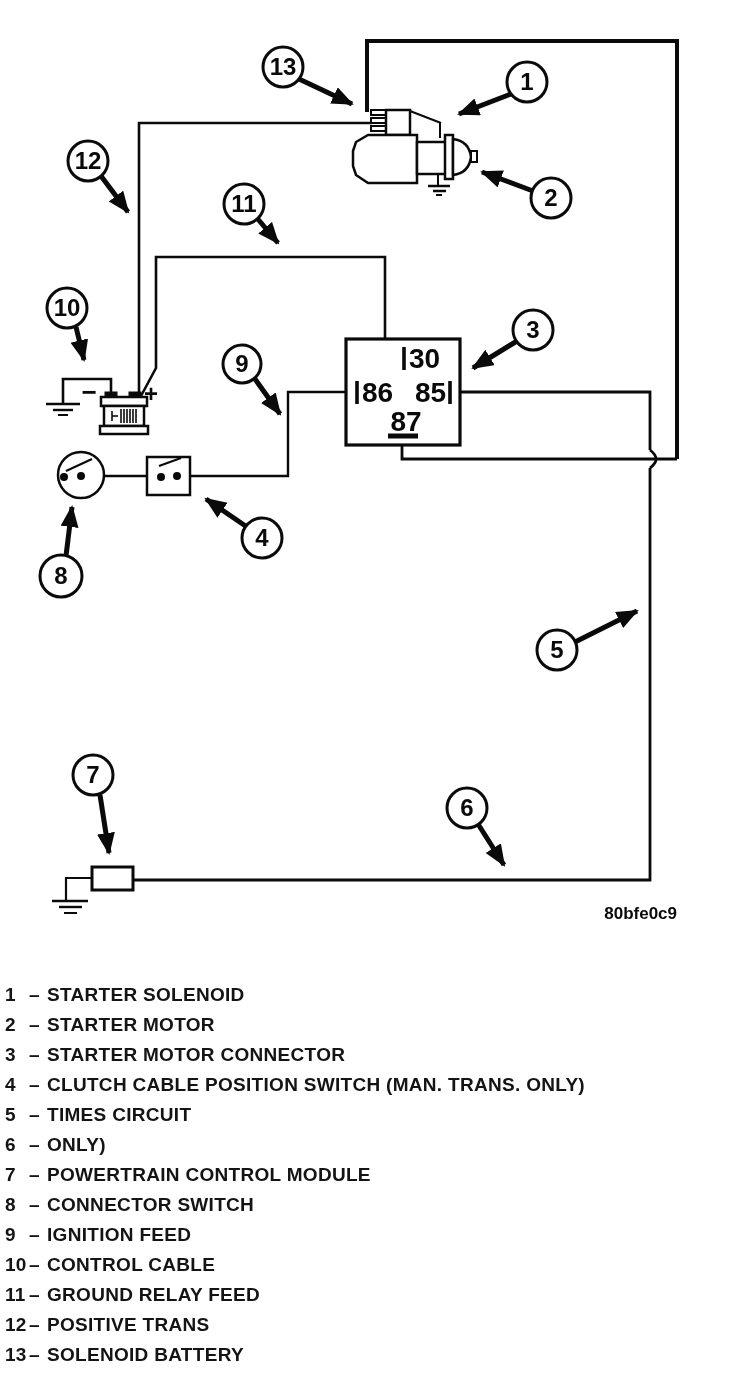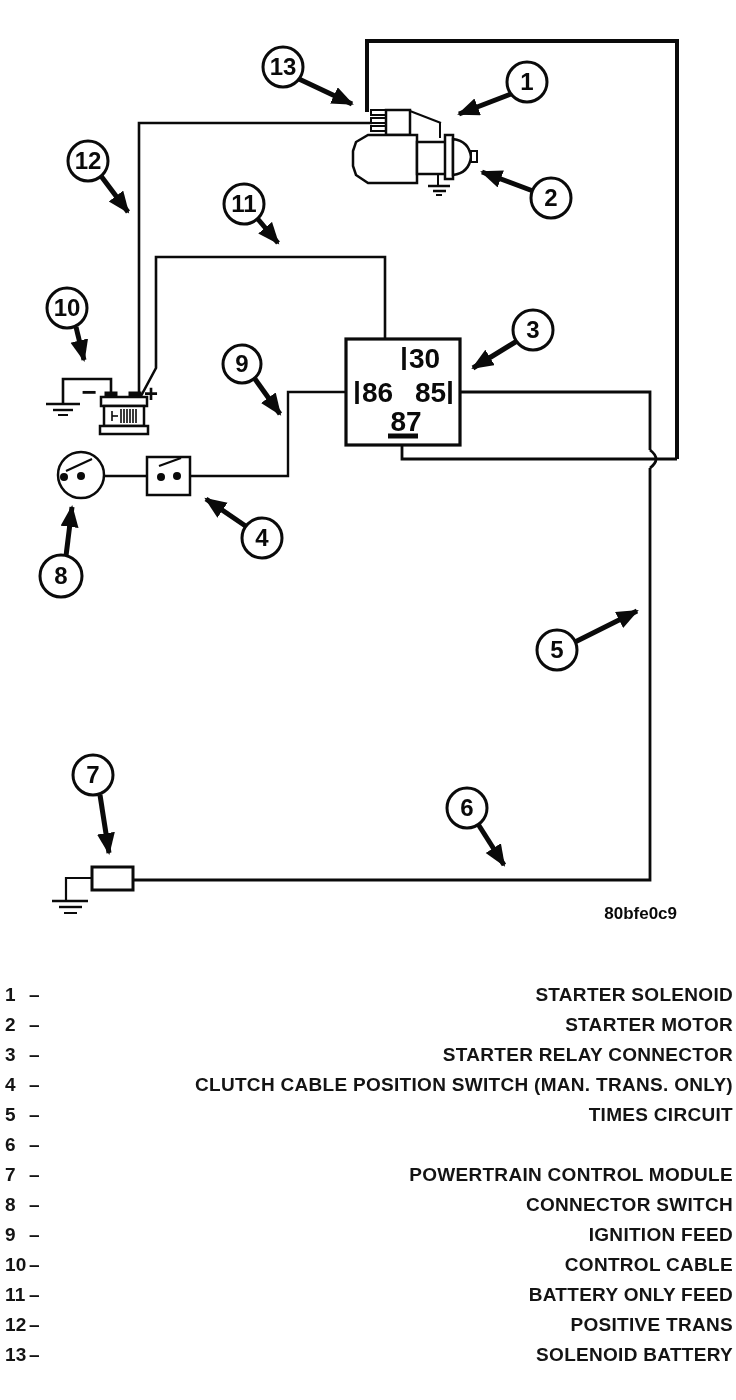--- a/index.html
+++ b/index.html
@@ -9,21 +9,21 @@
   svg text{font-family:"Liberation Sans",sans-serif;fill:#0a0a0a;}
   .pin-label{font-size:28px;font-weight:bold;}
   .callout-num{font-size:24px;font-weight:bold;}
   .term-sign{font-weight:bold;}
   .fig-code{font-size:17px;font-weight:bold;}
   #legend{position:absolute;left:5px;top:984px;width:728px;}
   .legend-row{display:flex;align-items:flex-start;margin-bottom:9px;
               font-size:19px;font-weight:600;letter-spacing:.3px;line-height:21px;color:#141414;}
   .legend-num{width:24px;flex:0 0 24px;}
   .legend-dash{width:18px;flex:0 0 18px;}
-  .legend-text{flex:1;text-align:right;}
+  .legend-text{flex:1;}
 </style>
 </head>
 <body>
 
 <div id="page">
 
   <svg id="schematic" width="736" height="960" viewBox="0 0 736 960">
     <defs>
       <marker id="ah" markerUnits="userSpaceOnUse" markerWidth="24" markerHeight="20" refX="20" refY="9" orient="auto">
         <path d="M0,0 L22,9 L0,18 Z" fill="#0a0a0a"></path>
@@ -268,36 +268,37 @@
       <span class="legend-text">STARTER SOLENOID</span>
     </div>
     <div class="legend-row">
       <span class="legend-num">2</span>
       <span class="legend-dash">–</span>
       <span class="legend-text">STARTER MOTOR</span>
     </div>
     <div class="legend-row">
       <span class="legend-num">3</span>
       <span class="legend-dash">–</span>
-      <span class="legend-text">STARTER RELAY CONNECTOR</span>
+      <span class="legend-text">STARTER MOTOR CONNECTOR</span>
     </div>
     <div class="legend-row">
       <span class="legend-num">4</span>
       <span class="legend-dash">–</span>
       <span class="legend-text">CLUTCH CABLE POSITION SWITCH (MAN. TRANS. ONLY)</span>
     </div>
     <div class="legend-row">
       <span class="legend-num">5</span>
       <span class="legend-dash">–</span>
       <span class="legend-text">TIMES CIRCUIT</span>
     </div>
     <div class="legend-row">
       <span class="legend-num">6</span>
       <span class="legend-dash">–</span>
       <span class="legend-text">
+        <div>ONLY)</div>
       </span>
     </div>
     <div class="legend-row">
       <span class="legend-num">7</span>
       <span class="legend-dash">–</span>
       <span class="legend-text">POWERTRAIN CONTROL MODULE</span>
     </div>
     <div class="legend-row">
       <span class="legend-num">8</span>
       <span class="legend-dash">–</span>
@@ -309,21 +310,21 @@
       <span class="legend-text">IGNITION FEED</span>
     </div>
     <div class="legend-row">
       <span class="legend-num">10</span>
       <span class="legend-dash">–</span>
       <span class="legend-text">CONTROL CABLE</span>
     </div>
     <div class="legend-row">
       <span class="legend-num">11</span>
       <span class="legend-dash">–</span>
-      <span class="legend-text">BATTERY ONLY FEED</span>
+      <span class="legend-text">GROUND RELAY FEED</span>
     </div>
     <div class="legend-row">
       <span class="legend-num">12</span>
       <span class="legend-dash">–</span>
       <span class="legend-text">POSITIVE TRANS</span>
     </div>
     <div class="legend-row">
       <span class="legend-num">13</span>
       <span class="legend-dash">–</span>
       <span class="legend-text">SOLENOID BATTERY</span>

